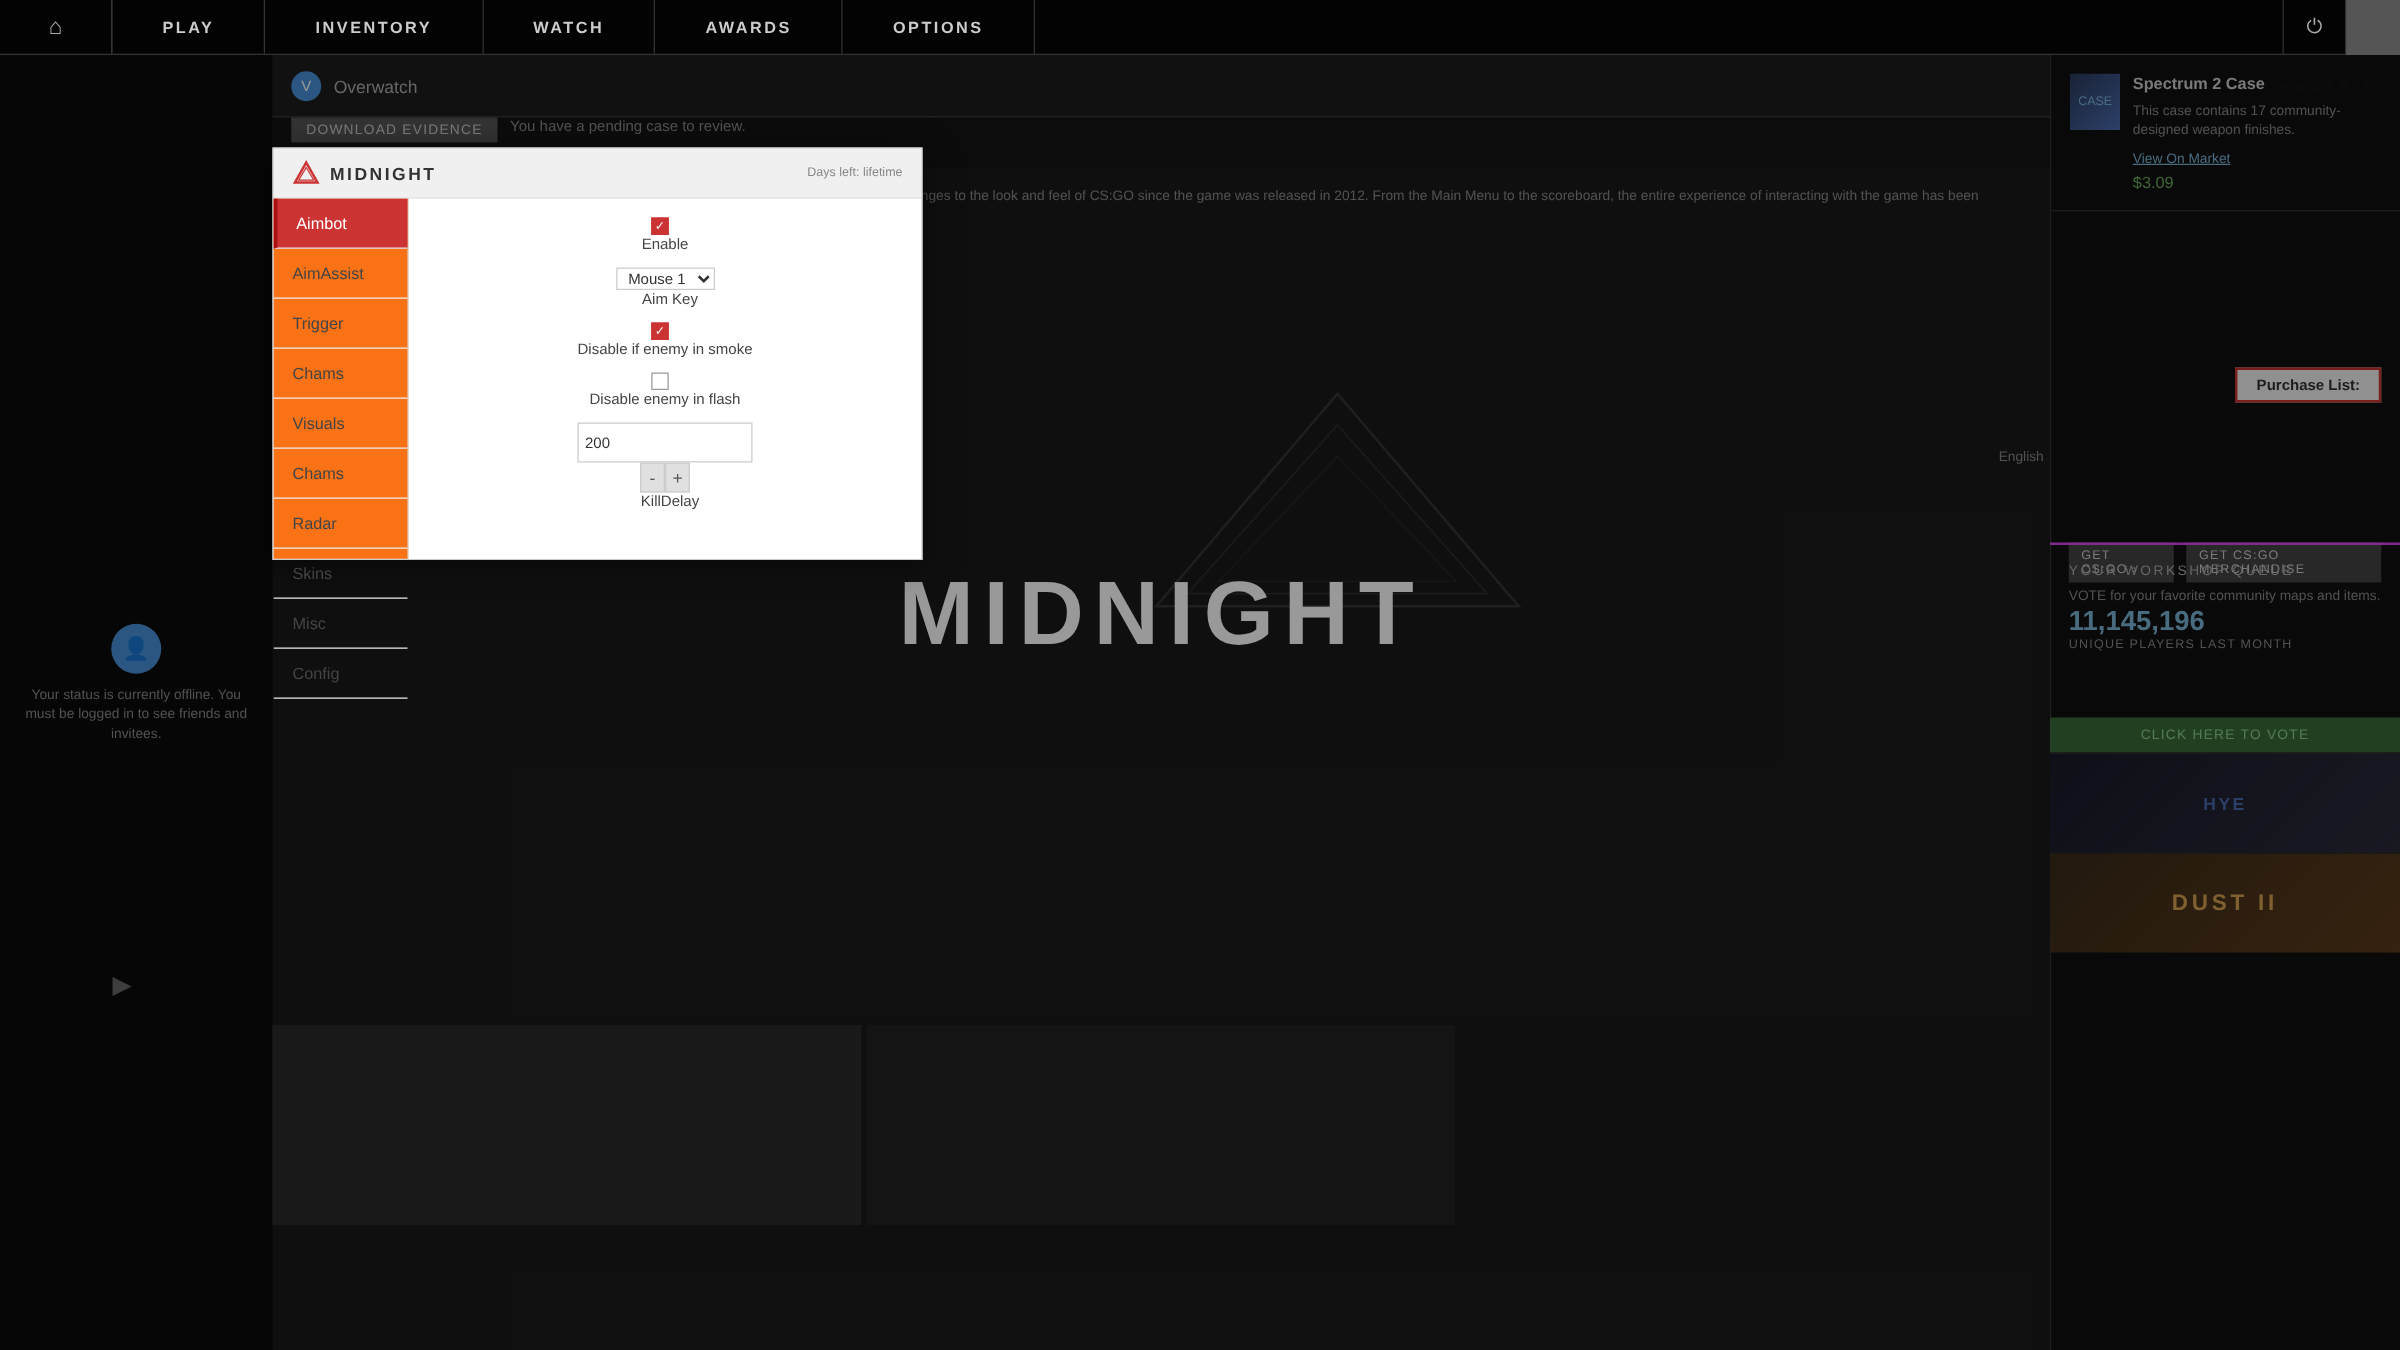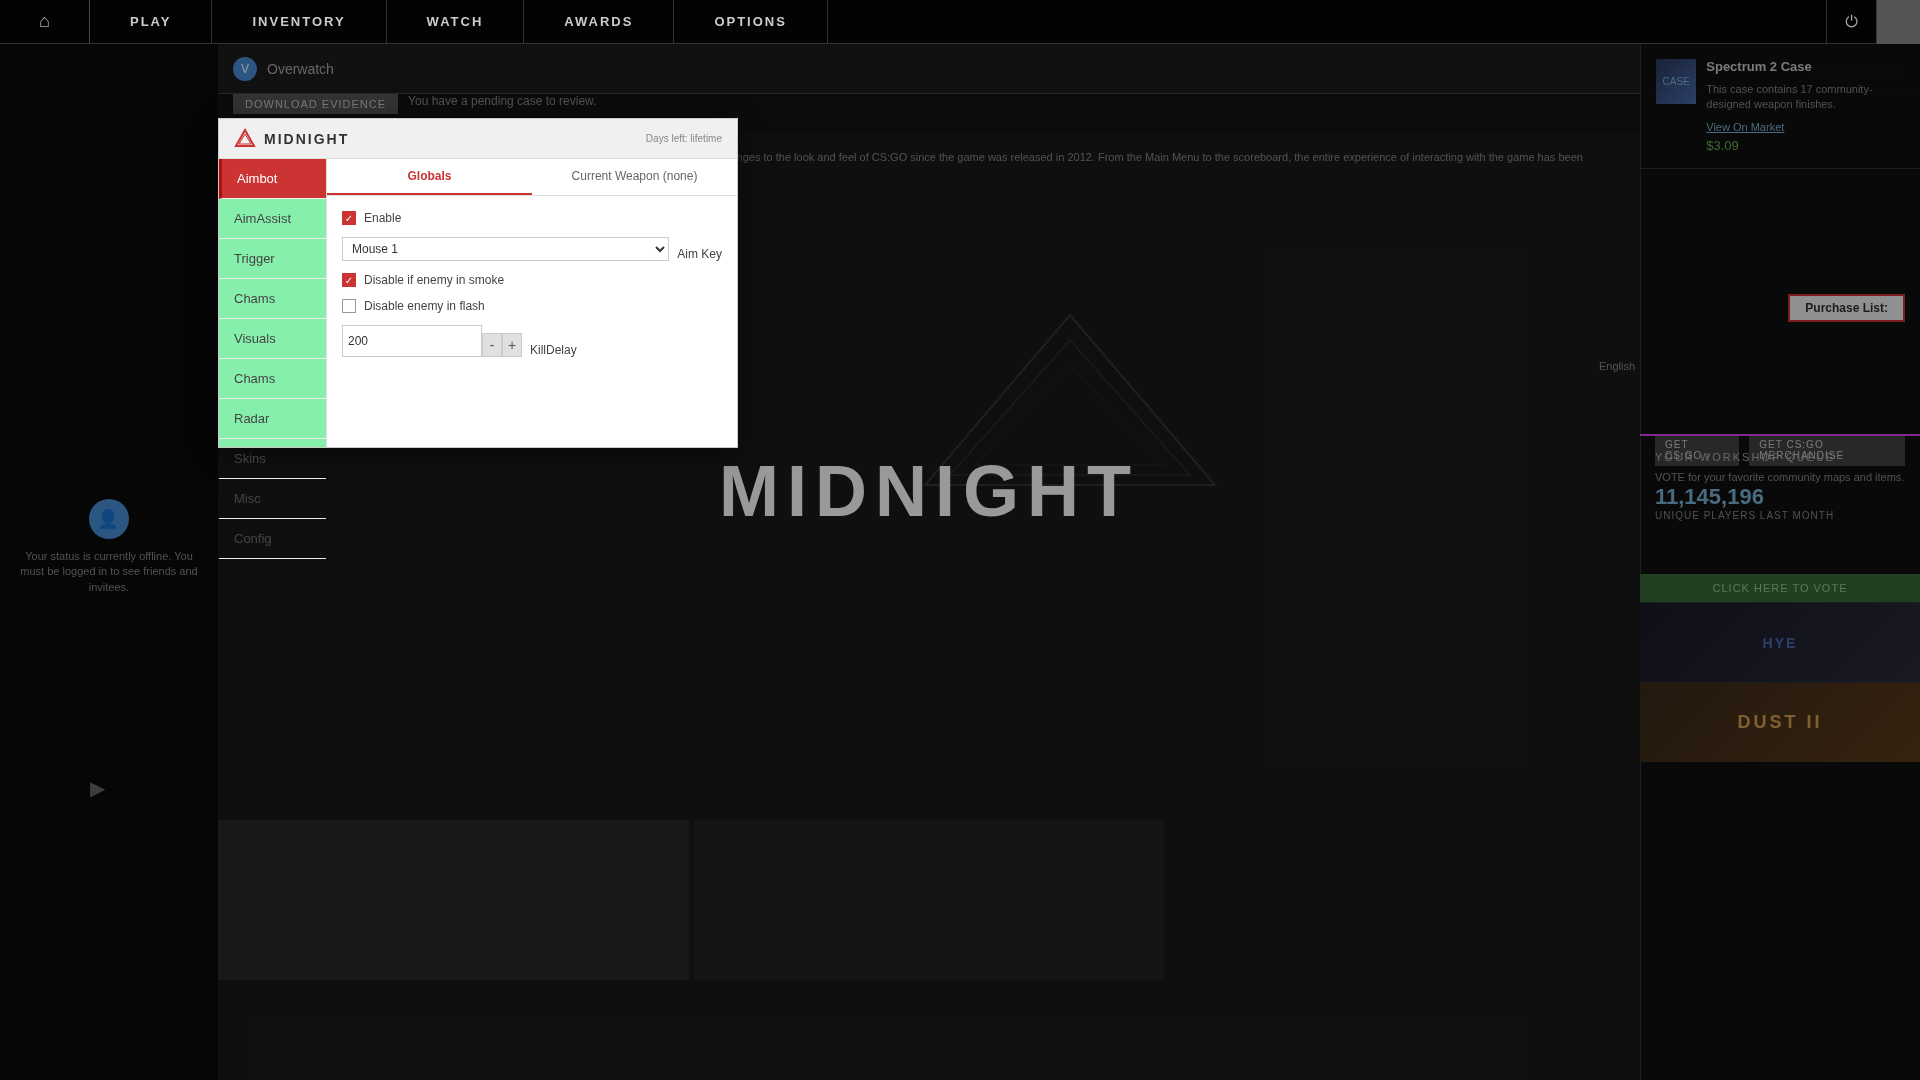--- a/index.html
+++ b/index.html
@@ -433,21 +433,21 @@
 
     
     .cheat-body {
       display: flex;
       height: calc(100% - 40px);
     }
 
     
     .cheat-nav {
       width: 108px;
-      background: #86efac;
+      background: #f97316;
       border-right: 1px solid #ddd;
     }
 
     .cheat-nav-item {
       padding: 12px 15px;
       font-size: 13px;
       color: #444;
       cursor: pointer;
       border-bottom: 1px solid #eee;
     }
@@ -489,22 +489,23 @@
     }
 
     
     .cheat-panel {
       padding: 15px;
       flex: 1;
     }
 
     .cheat-row {
       display: flex;
-      align-items: flex-end;
+      align-items: center;
       margin-bottom: 12px;
+      flex-direction: column;
     }
 
     .cheat-checkbox {
       width: 14px;
       height: 14px;
       border: 1px solid #999;
       margin-right: 8px;
       display: flex;
       align-items: center;
       justify-content: center;
@@ -754,24 +755,20 @@
       <div class="cheat-nav-item">Visuals</div>
       <div class="cheat-nav-item">Chams</div>
       <div class="cheat-nav-item">Radar</div>
       <div class="cheat-nav-item">Skins</div>
       <div class="cheat-nav-item">Misc</div>
       <div class="cheat-nav-item">Config</div>
     </div>
 
     <div class="cheat-content">
 
-      <div class="cheat-tabs">
-        <div class="cheat-tab active">Globals</div>
-        <div class="cheat-tab">Current Weapon (none)</div>
-      </div>
 
       <div class="cheat-panel">
 
         <div class="cheat-row">
           <div class="cheat-checkbox checked"></div>
           <span class="cheat-label">Enable</span>
         </div>
 
         <div class="cheat-row">
           <select class="cheat-select">

